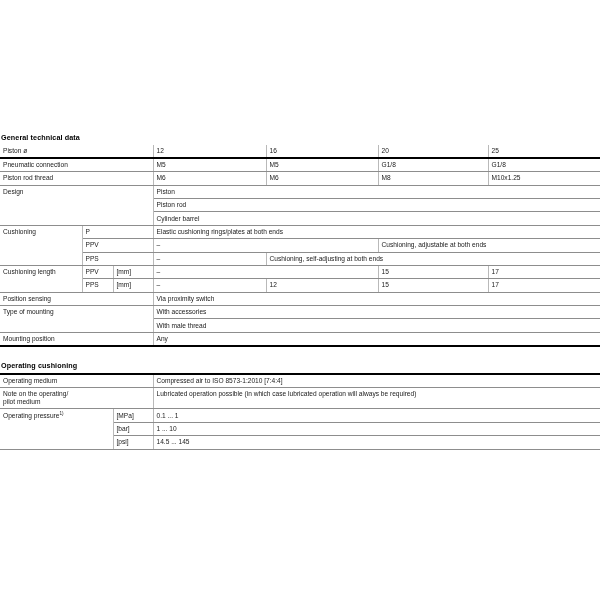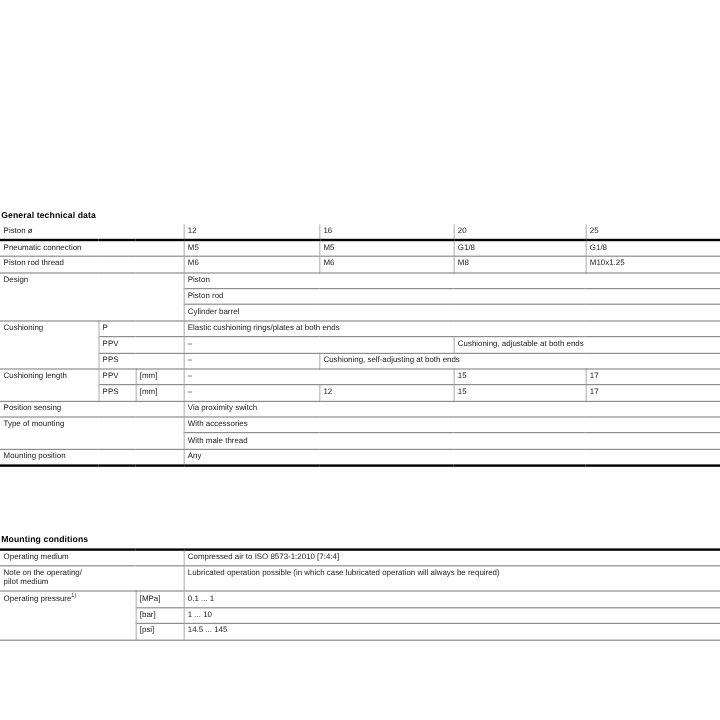--- a/index.html
+++ b/index.html
@@ -25,21 +25,20 @@
 
   .block { width: 600px; }
 
   .block-title {
     font-size: 7.2px;
     font-weight: bold;
     color: #000000;
     padding: 0 0 2.5px 1px;
     letter-spacing: 0.1px;
     line-height: 9px;
-    margin-top: 42px;
   }
 
   table.dt {
     width: 600px;
     border-collapse: collapse;
     table-layout: fixed;
     font-size: 6.6px;
     line-height: 8px;
   }
 
@@ -183,21 +182,21 @@
         </tr>
 
       </tbody>
     </table>
   </div>
 
   <div class="gap"></div>
 
   <div class="block">
 
-    <div class="block-title">Mounting conditions</div>
+    <div class="block-title">Operating cushioning</div>
 
     <table class="dt">
       <colgroup>
         <col style="width:113px">
         <col style="width:40px">
         <col style="width:447px">
       </colgroup>
       <tbody>
 
         <tr class="rule-top">

